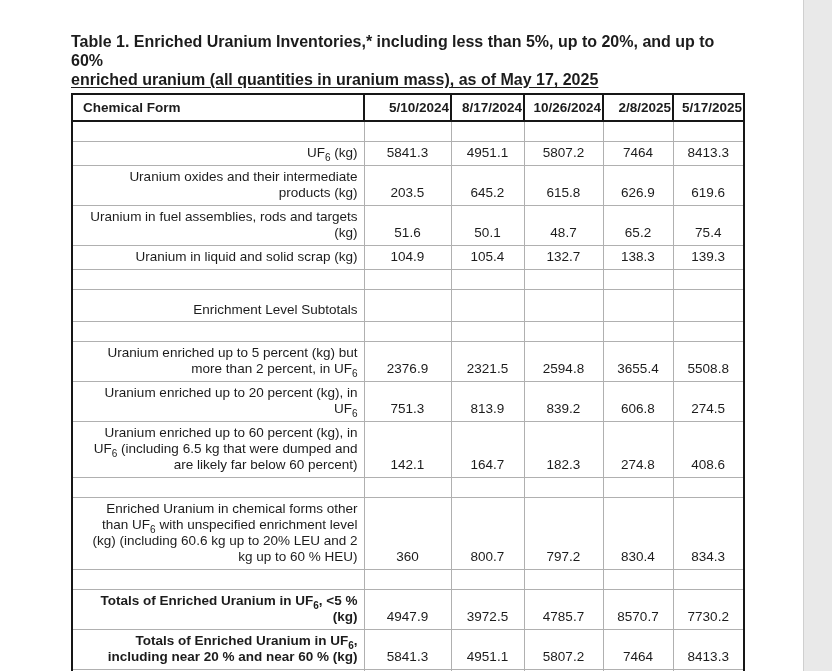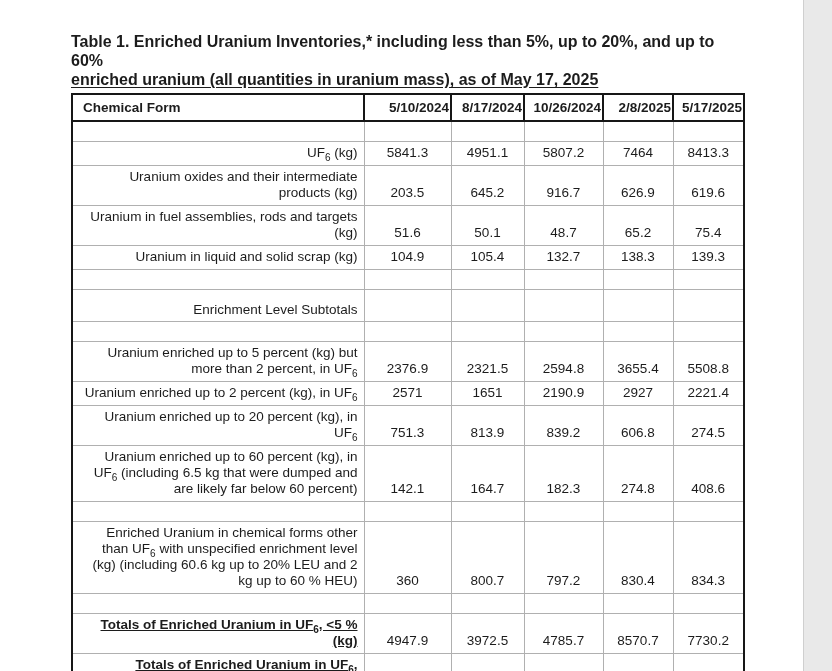--- a/index.html
+++ b/index.html
@@ -56,21 +56,21 @@
 
   .cell-label { text-align: right; vertical-align: top; padding: 3px 6px 4px 5px; }
   .cell-val   { text-align: center; vertical-align: bottom; padding: 2px 1px 4px 1px; }
 
   tr.row-spacer td { height: 19px; padding: 0; }
   tr.row-section .cell-label { font-weight: normal; padding-top: 12px; padding-bottom: 3px; }
 
   tr.row-totals-first td { border-top: 2px solid #272727; }
   tr.row-totals td       { border-top: 1.5px solid #4a4a4a; }
   tr.row-totals-first .cell-label,
-  tr.row-totals .cell-label { font-weight: bold; text-decoration: underline; }
+  tr.row-totals .cell-label { font-weight: bold; }
 
   
   tr.gap-left td:first-child { border-left-color: #ffffff; }
 </style>
 </head>
 <body>
 
 <div class="page-edge"></div>
 
 <div class="content">
@@ -112,21 +112,21 @@
           <td class="cell-val">5841.3</td>
           <td class="cell-val">4951.1</td>
           <td class="cell-val">5807.2</td>
           <td class="cell-val">7464</td>
           <td class="cell-val">8413.3</td>
         </tr>
         <tr class="row-data">
           <td class="cell-label">Uranium oxides and their intermediate products (kg)</td>
           <td class="cell-val">203.5</td>
           <td class="cell-val">645.2</td>
-          <td class="cell-val">916.7</td>
+          <td class="cell-val">615.8</td>
           <td class="cell-val">626.9</td>
           <td class="cell-val">619.6</td>
         </tr>
         <tr class="row-data">
           <td class="cell-label">Uranium in fuel assemblies, rods and targets (kg)</td>
           <td class="cell-val">51.6</td>
           <td class="cell-val">50.1</td>
           <td class="cell-val">48.7</td>
           <td class="cell-val">65.2</td>
           <td class="cell-val">75.4</td>
@@ -163,28 +163,20 @@
           <td class="cell-val"></td>
           <td class="cell-val"></td>
         </tr>
         <tr class="row-data">
           <td class="cell-label">Uranium enriched up to 5 percent (kg) but more than 2 percent, in UF<sub>6</sub></td>
           <td class="cell-val">2376.9</td>
           <td class="cell-val">2321.5</td>
           <td class="cell-val">2594.8</td>
           <td class="cell-val">3655.4</td>
           <td class="cell-val">5508.8</td>
-        </tr>
-        <tr class="row-data">
-          <td class="cell-label">Uranium enriched up to 2 percent (kg), in UF<sub>6</sub></td>
-          <td class="cell-val">2571</td>
-          <td class="cell-val">1651</td>
-          <td class="cell-val">2190.9</td>
-          <td class="cell-val">2927</td>
-          <td class="cell-val">2221.4</td>
         </tr>
         <tr class="row-data">
           <td class="cell-label">Uranium enriched up to 20 percent (kg), in UF<sub>6</sub></td>
           <td class="cell-val">751.3</td>
           <td class="cell-val">813.9</td>
           <td class="cell-val">839.2</td>
           <td class="cell-val">606.8</td>
           <td class="cell-val">274.5</td>
         </tr>
         <tr class="row-data">

